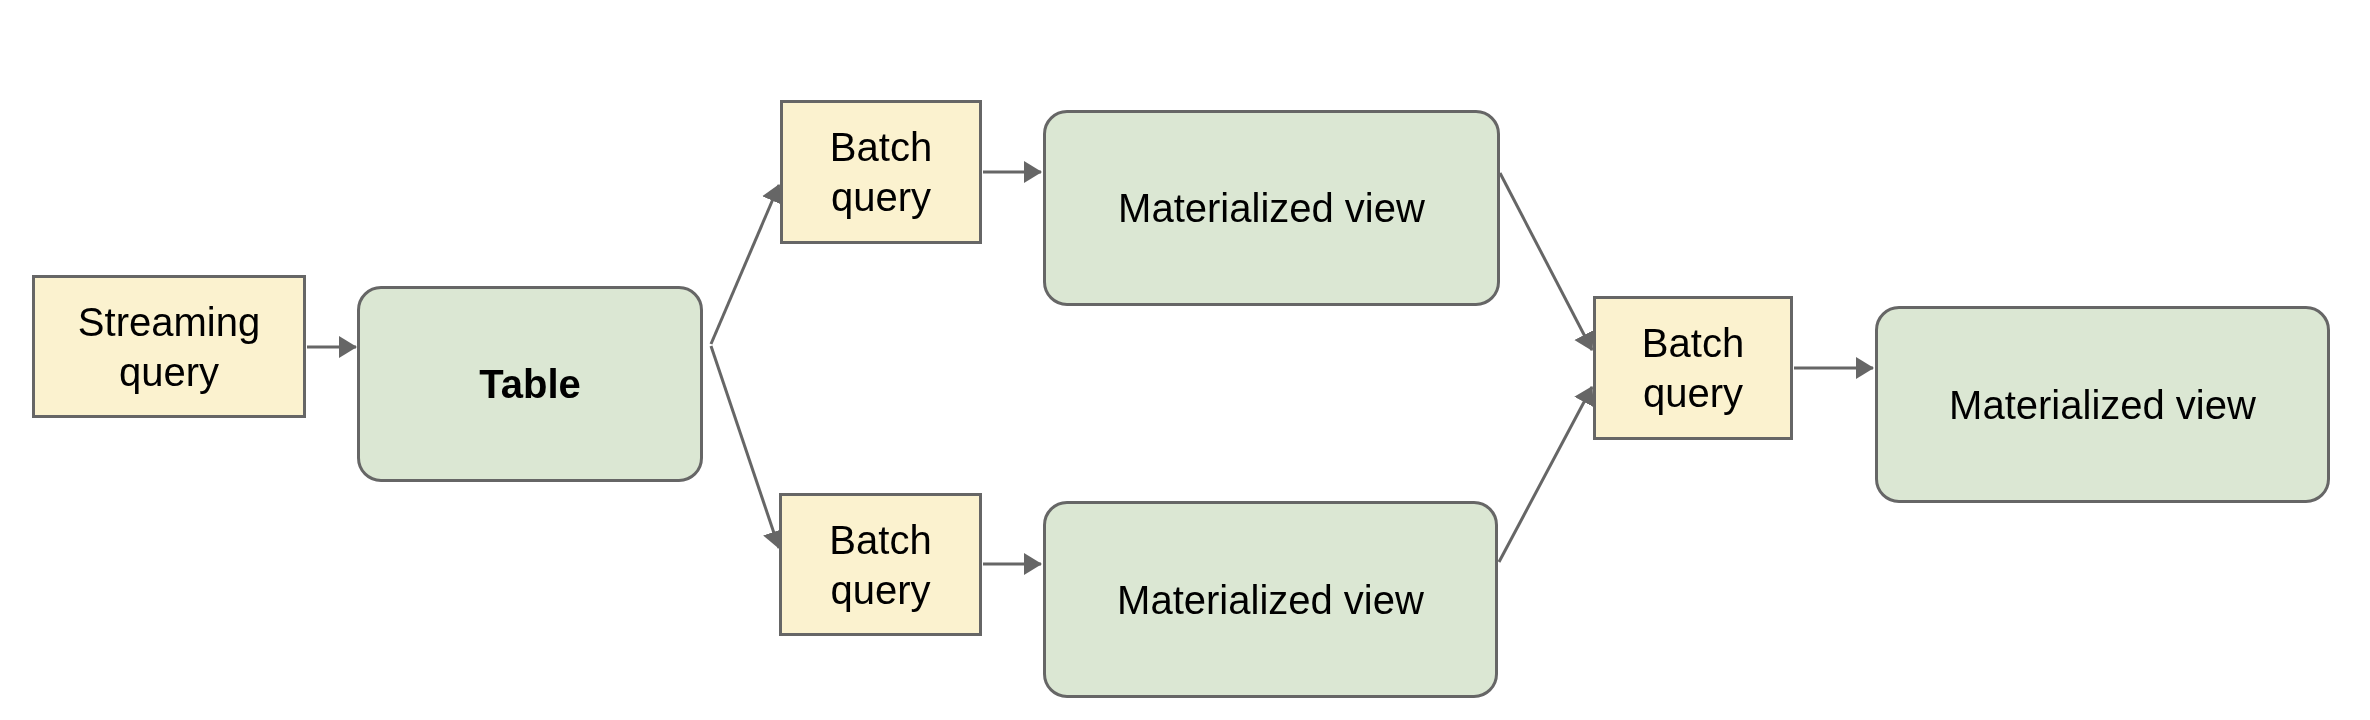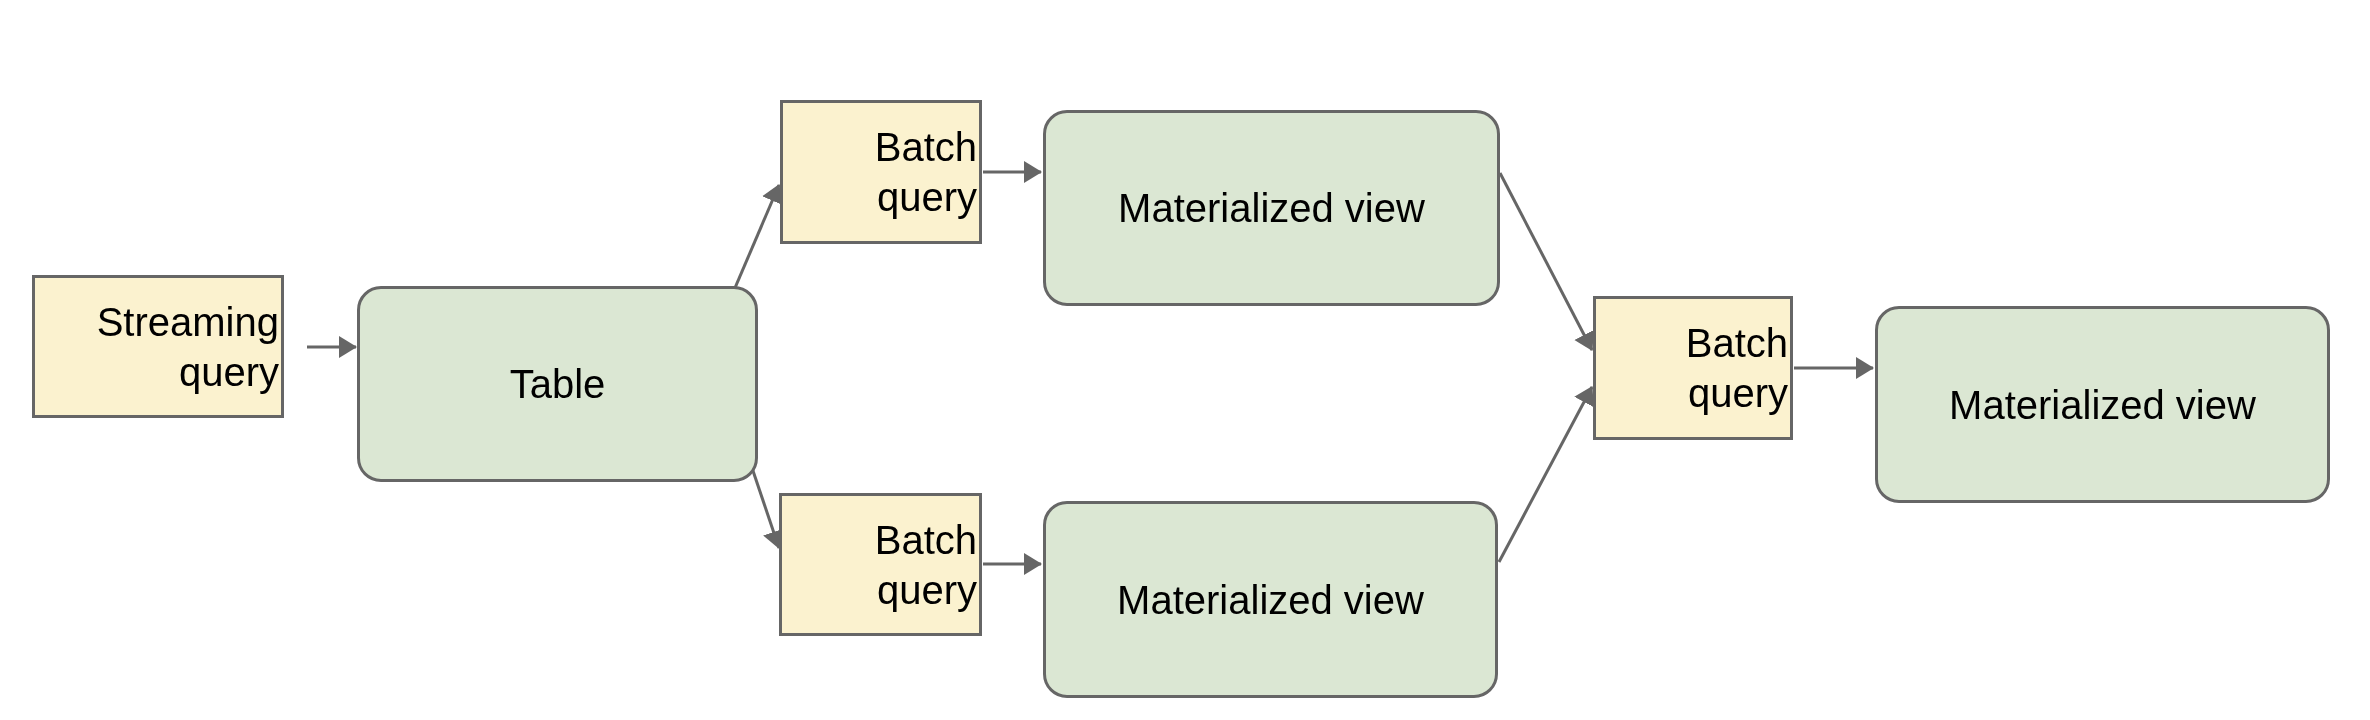--- a/index.html
+++ b/index.html
@@ -38,21 +38,20 @@
     justify-content: center;
     text-align: center;
     font-size: 40px;
     line-height: 1.25;
     color: var(--text, #000000);
   }
 
   .node.query {
     background: var(--query-fill, #fbf2cf);
     border: 3px solid var(--query-border, #666666);
-    text-align: right;
   }
 
   .node.view {
     background: var(--view-fill, #dbe7d3);
     border: 3px solid var(--view-border, #666666);
     border-radius: 24px;
     margin-top: 36px;
   }
 
   .node-label { display: block; padding: 0 2px; }
@@ -79,25 +78,25 @@
 
     <line class="edge" x1="983" y1="564" x2="1041" y2="564" marker-end="url(#arrowhead)"></line>
 
     <line class="edge" x1="1500" y1="173" x2="1592" y2="350" marker-end="url(#arrowhead)"></line>
 
     <line class="edge" x1="1499" y1="562" x2="1592" y2="387" marker-end="url(#arrowhead)"></line>
 
     <line class="edge" x1="1794" y1="368" x2="1873" y2="368" marker-end="url(#arrowhead)"></line>
   </svg>
 
-  <div class="node query" style="left:32px; top:275px; width:252px; height:143px;">
+  <div class="node query" style="left:32px; top:275px; width:274px; height:143px;">
     <span class="node-label">Streaming query</span>
   </div>
 
-  <div class="node view" style="left:357px; top:250px; width:401px; height:196px;">
+  <div class="node view" style="left:357px; top:250px; width:346px; height:196px;font-weight:bold;">
     <span class="node-label">Table</span>
   </div>
 
   <div class="node query" style="left:780px; top:100px; width:202px; height:144px;">
     <span class="node-label">Batch query</span>
   </div>
 
   <div class="node view" style="left:1043px; top:74px; width:457px; height:196px;">
     <span class="node-label">Materialized view</span>
   </div>

